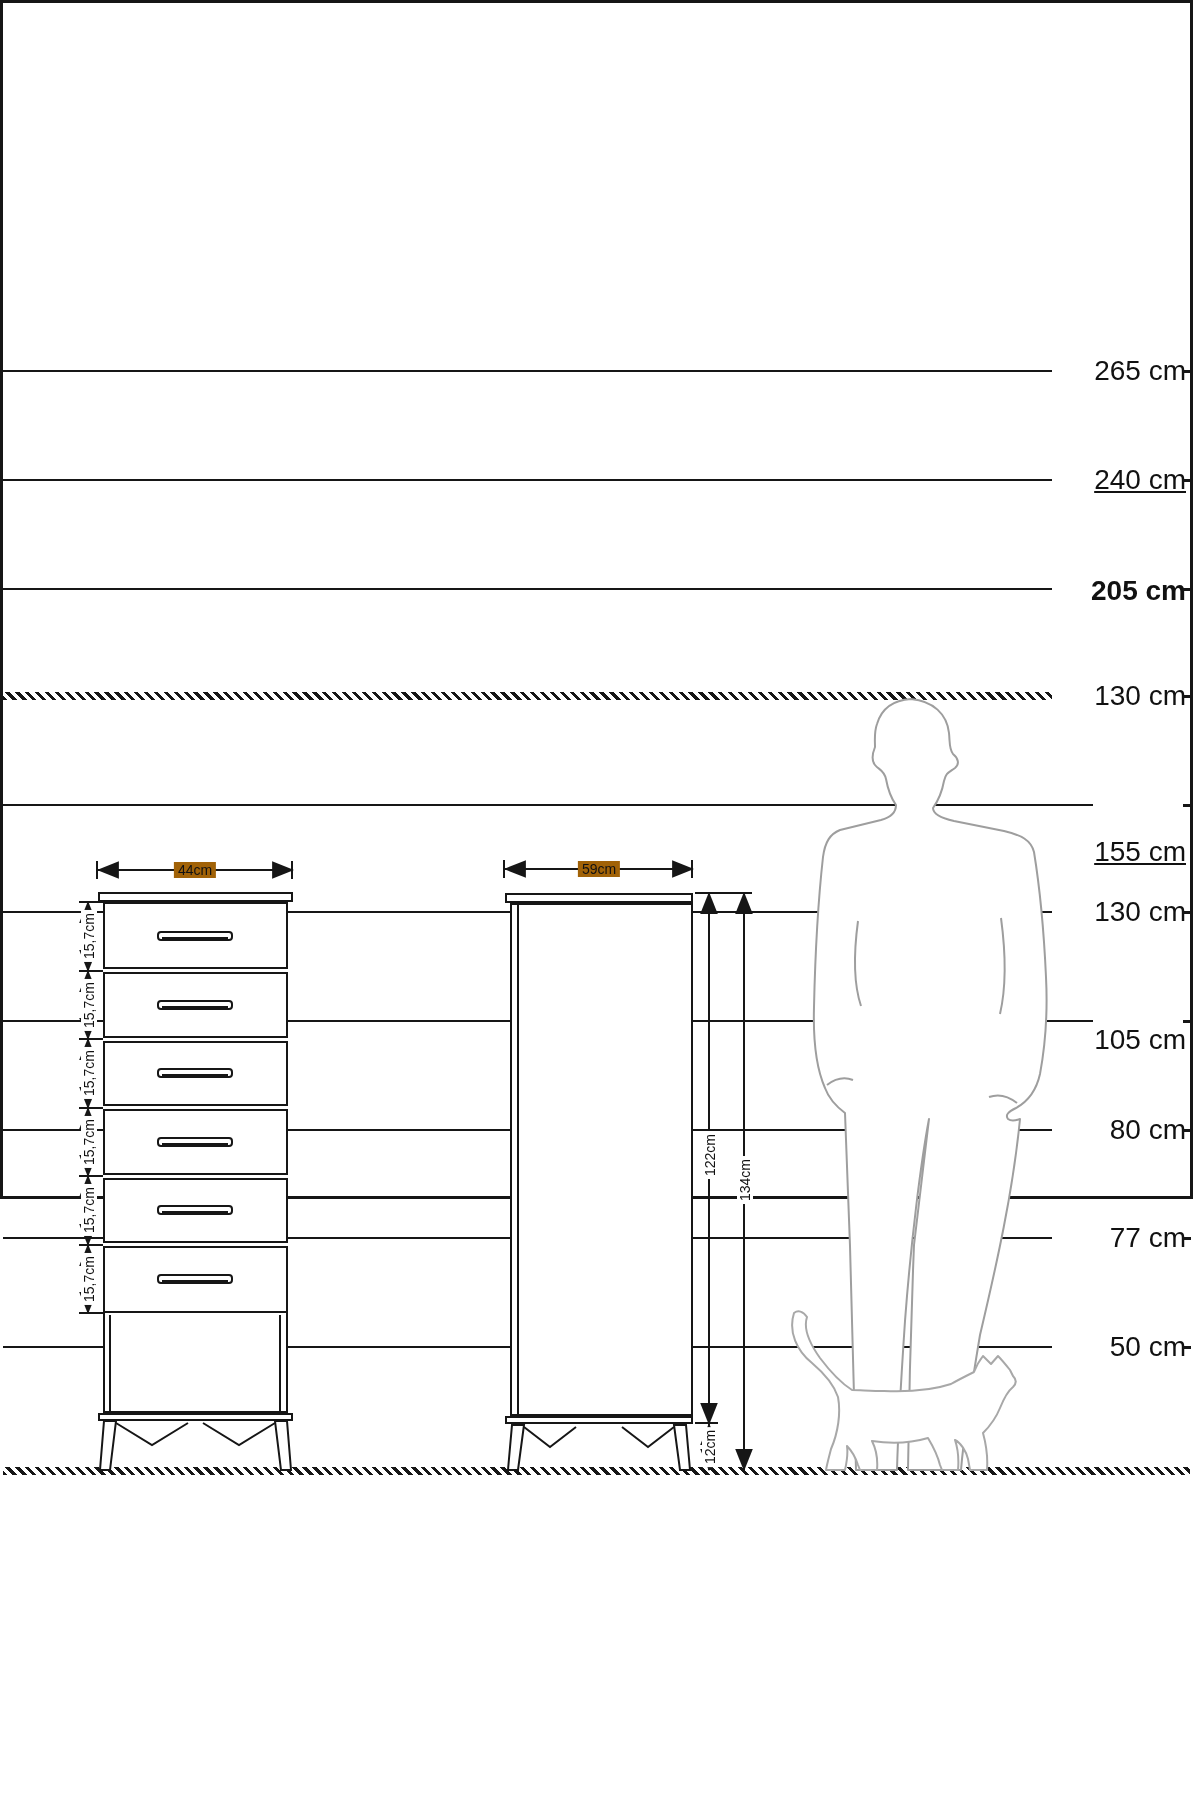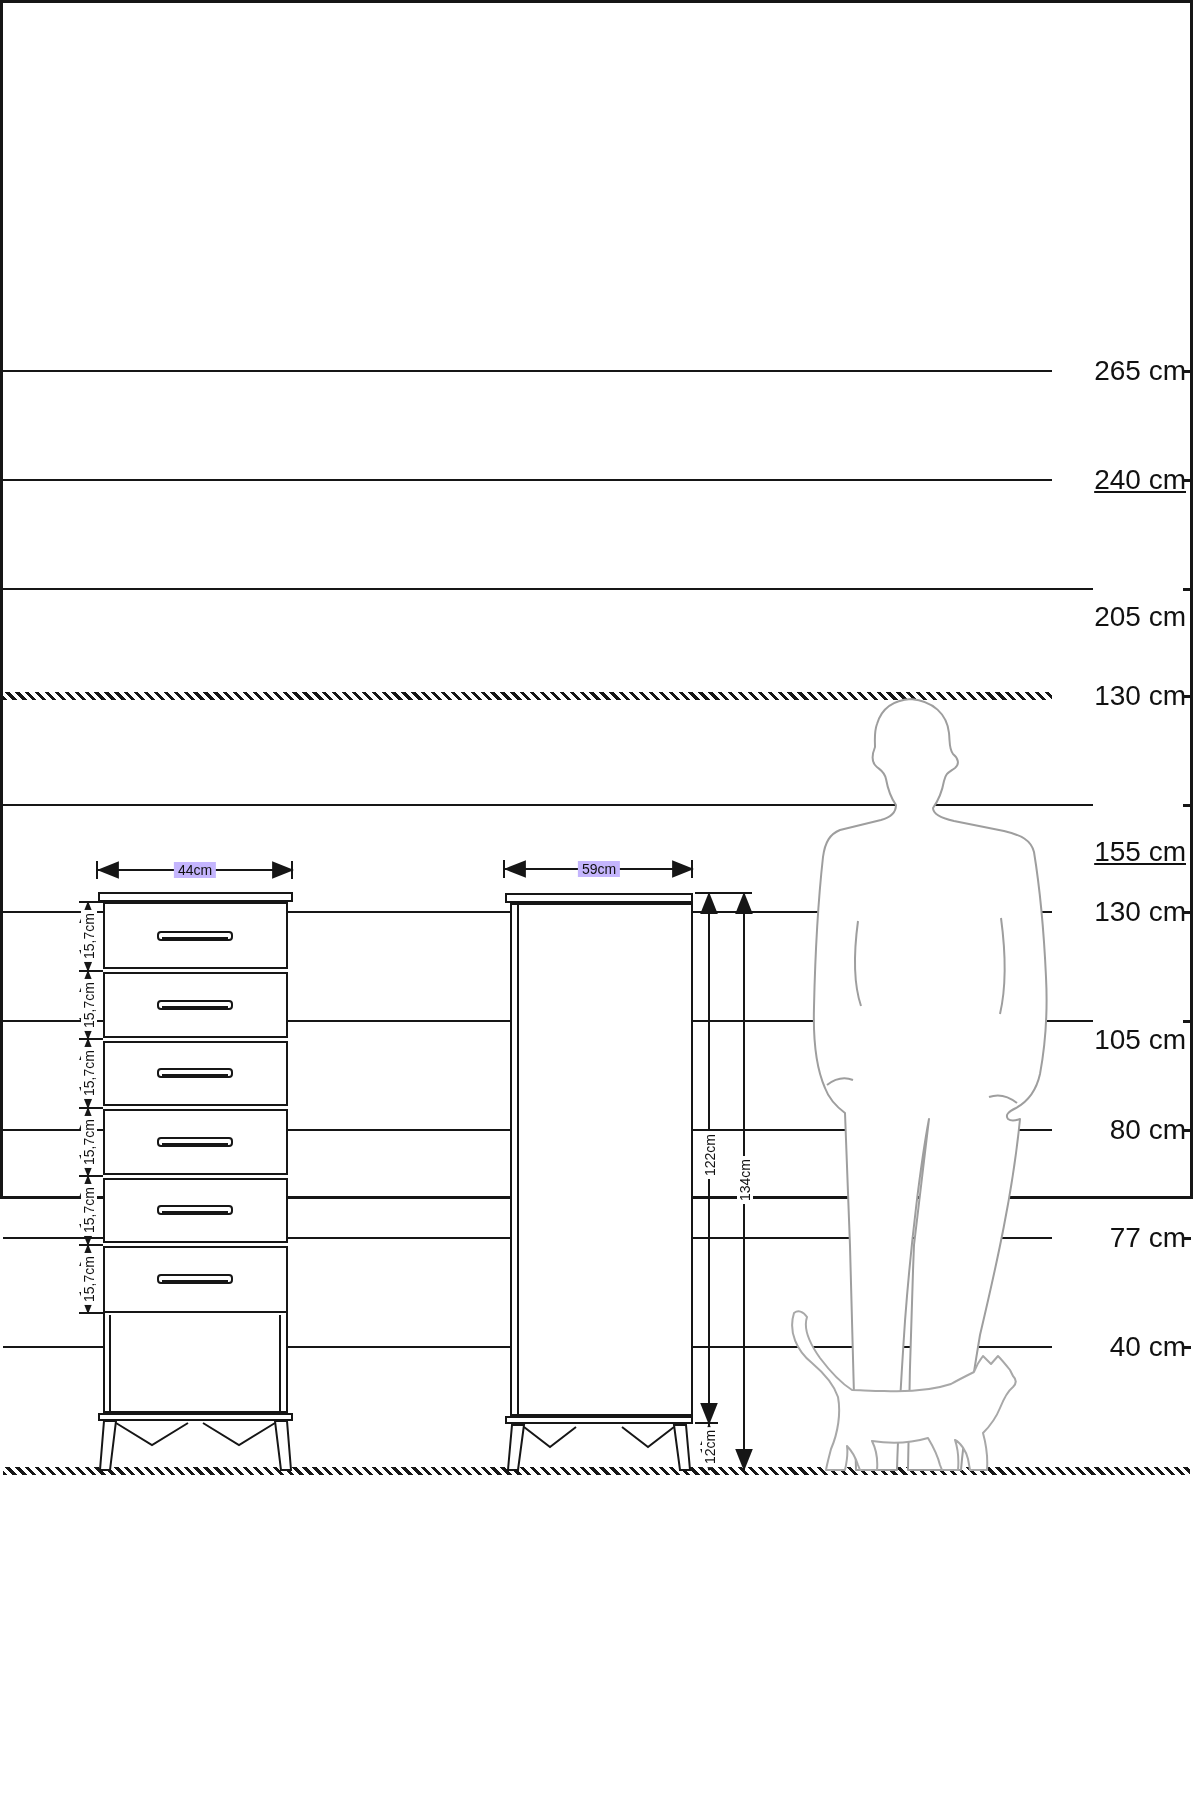--- a/index.html
+++ b/index.html
@@ -17,63 +17,63 @@
   .rtick{left:1183px;width:8px;height:3px;background:#161616;}
   .board{border:2px solid #161616;background:#fff;box-sizing:border-box;}
   .bodybox{border:2px solid #161616;background:#fff;box-sizing:border-box;}
   .sep{height:7px;border-top:2.5px solid #161616;border-bottom:2.5px solid #161616;
        background:#fff;box-sizing:border-box;left:103px;width:185px;}
   .handle{width:76px;height:10px;border:2px solid #161616;border-radius:4px;background:#fff;
           box-sizing:border-box;}
   .handle-inner{position:absolute;left:3px;right:3px;top:4px;height:2px;background:#161616;}
   .vline{width:2px;background:#161616;}
   .hline{height:2px;background:#161616;}
-  .hlabel{transform:translate(-50%,-50%);background:#c4b5fd;font-size:14px;padding:0 4px;
+  .hlabel{transform:translate(-50%,-50%);background:#a16207;font-size:14px;padding:0 4px;
           white-space:nowrap;}
   .vlabel{transform:translate(-50%,-50%) rotate(-90deg);background:#fff;font-size:14px;
           padding:0 3px;white-space:nowrap;}
   svg{position:absolute;left:0;top:0;}
 </style>
 </head>
 <body>
 
 <div id="canvas">
 
   <div id="frame" class="abs"></div>
 
   <div id="scale-layer">
       <div class="abs gridline" style="top:370px;"></div>
       <div class="abs scale-label" style="top:354px;">265 cm</div>
       <div class="abs rtick" style="top:370px;"></div>
       <div class="abs gridline" style="top:479px;"></div>
       <div class="abs scale-label" style="top:463px;text-decoration:underline;">240 cm</div>
       <div class="abs rtick" style="top:479px;"></div>
       <div class="abs gridline" style="top:588px;"></div>
-      <div class="abs scale-label" style="top:600px;">205 cm</div>
+      <div class="abs scale-label" style="top:574px;font-weight:bold;">205 cm</div>
       <div class="abs rtick" style="top:588px;"></div>
       <div class="abs hatch" style="top:692px;"></div>
       <div class="abs scale-label" style="top:679px;">130 cm</div>
       <div class="abs rtick" style="top:695px;"></div>
       <div class="abs gridline" style="top:804px;"></div>
       <div class="abs scale-label" style="top:835px;text-decoration:underline;">155 cm</div>
       <div class="abs rtick" style="top:804px;"></div>
       <div class="abs gridline" style="top:911px;"></div>
       <div class="abs scale-label" style="top:895px;">130 cm</div>
       <div class="abs rtick" style="top:911px;"></div>
       <div class="abs gridline" style="top:1020px;"></div>
       <div class="abs scale-label" style="top:1004px;margin-top:19px;">105 cm</div>
       <div class="abs rtick" style="top:1020px;"></div>
       <div class="abs gridline" style="top:1129px;"></div>
       <div class="abs scale-label" style="top:1113px;">80 cm</div>
       <div class="abs rtick" style="top:1129px;"></div>
       <div class="abs gridline" style="top:1237px;"></div>
       <div class="abs scale-label" style="top:1221px;">77 cm</div>
       <div class="abs rtick" style="top:1237px;"></div>
       <div class="abs gridline" style="top:1346px;"></div>
-      <div class="abs scale-label" style="top:1330px;">40 cm</div>
+      <div class="abs scale-label" style="top:1330px;">50 cm</div>
       <div class="abs rtick" style="top:1346px;"></div>
     </div>
 
   <div id="ground" class="abs"></div>
 
   <div>
     <div class="abs board" style="left:98px;top:892px;width:195px;height:10px;"></div>
     <div class="abs bodybox" style="left:103px;top:902px;width:185px;height:511px;"></div>
     <div id="chest-drawers">
         <div class="abs handle" style="left:157px;top:931px;">

